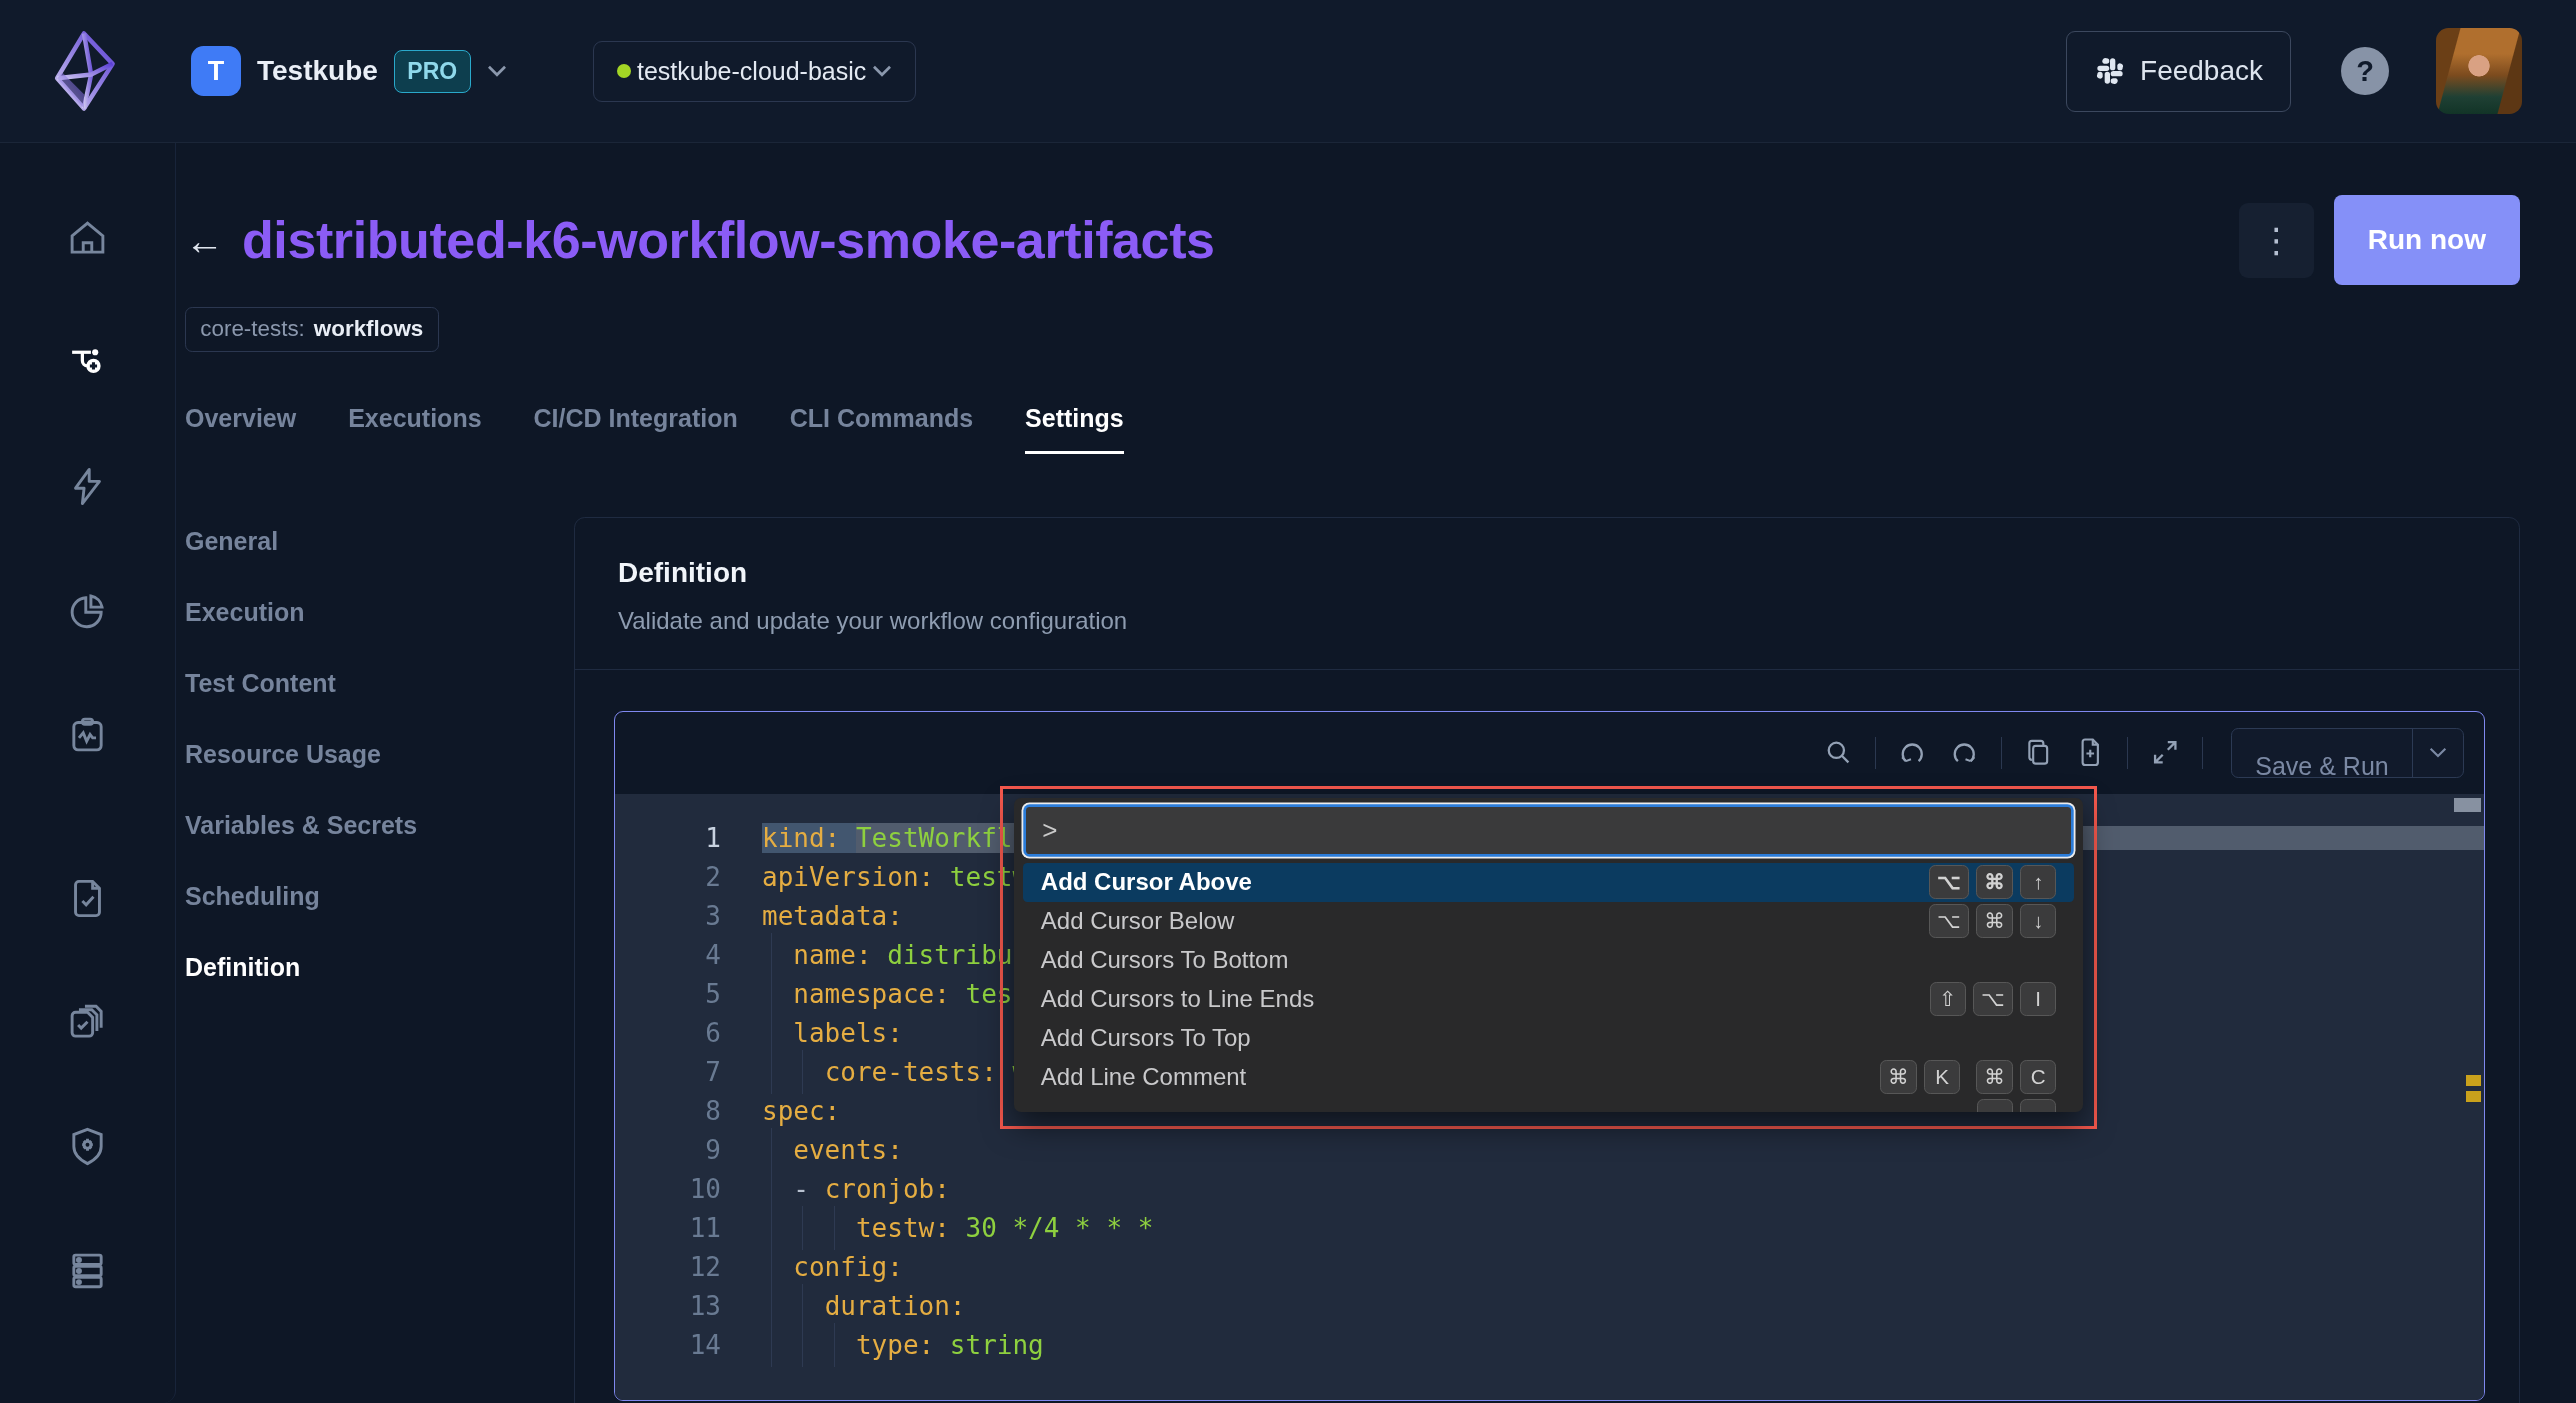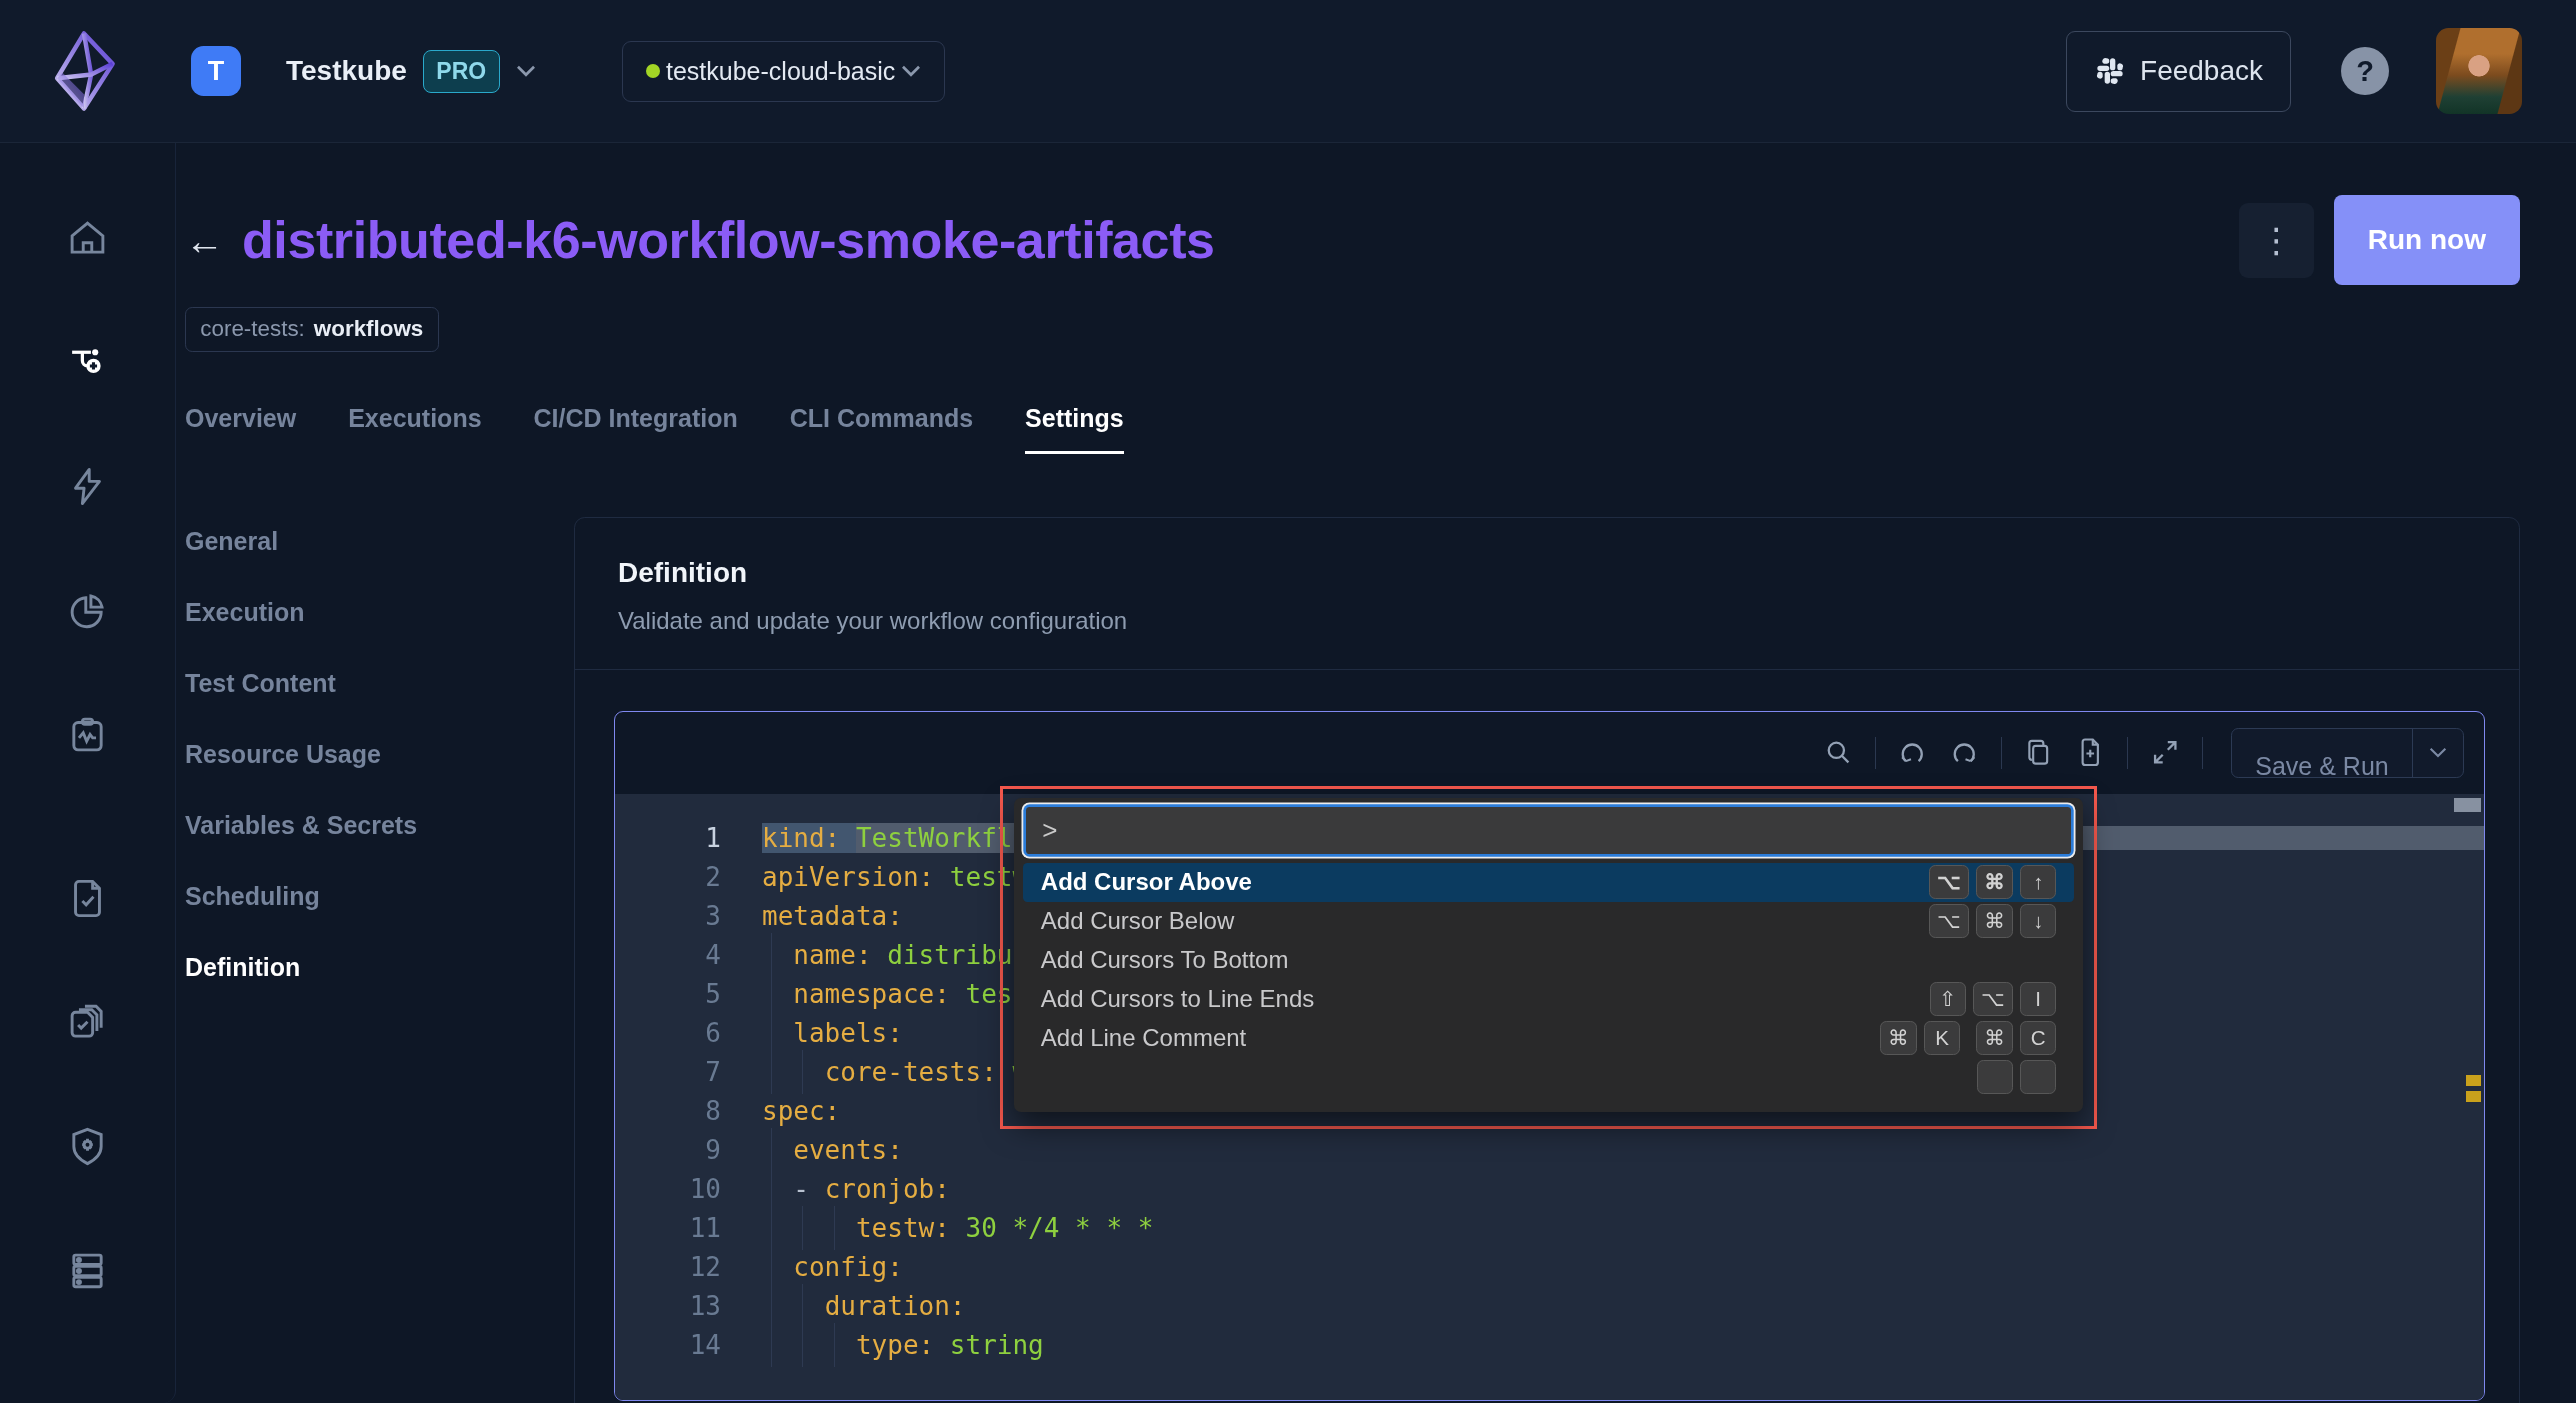--- a/index.html
+++ b/index.html
@@ -5,21 +5,21 @@
   html,body{margin:0;padding:0;background:#0b1220;}
   .app{position:relative;width:2576px;height:1404px;overflow:hidden;background:#0e1726;
        font-family:"Liberation Sans",sans-serif;color:#e7edf6;}
   
   .topbar{height:143px;display:flex;align-items:center;padding:0 54px 0 50px;
           border-bottom:0.9px solid #1b2638;background:#101a2b;box-sizing:border-box;}
   .logo{width:68px;height:90px;margin-right:73px;flex:none;}
   .org{display:flex;align-items:center;gap:16px;cursor:pointer;}
   .org-avatar{width:50px;height:50px;border-radius:12.5px;background:#3f7bf6;color:#fff;
               display:flex;align-items:center;justify-content:center;font-size:27px;font-weight:700;}
-  .org-name{font-size:28px;font-weight:600;color:#eaeff7;margin-left:29px;}
+  .org-name{font-size:28px;font-weight:600;color:#eaeff7;}
   .pro{height:41px;padding:0 12.5px;border-radius:8px;background:#0d3e4e;
        border:1.8px solid var(--pro-border,#2aa9cb);color:#8fd9eb;font-size:23px;font-weight:700;
        display:flex;align-items:center;}
   .chev{width:20px;height:12.5px;flex:none;}
   .env{margin-left:86px;height:59px;padding:0 23px;border:1.3px solid #2b3750;border-radius:9px;
        display:flex;align-items:center;gap:6px;cursor:pointer;}
   .env-dot{width:14.3px;height:14.3px;border-radius:50%;background:var(--env-dot,#a3d525);}
   .env-name{font-size:25px;color:#e3e9f2;}
   .tb-spacer{flex:1;}
   .feedback{height:79px;padding:0 27px;border:1.3px solid #3c485e;border-radius:9px;
@@ -466,20 +466,24 @@
                       <span>Add Cursors to Line Ends</span>
                       <div class="qkeys">
                         <div class="qgroup">
                           <div class="kcap">⇧</div>
                           <div class="kcap">⌥</div>
                           <div class="kcap">I</div>
                         </div>
                       </div>
                     </div>
                     <div class="qrow">
+                      <span>Add Cursors To Top</span>
+                      <div class="qkeys"></div>
+                    </div>
+                    <div class="qrow">
                       <span>Add Line Comment</span>
                       <div class="qkeys">
                         <div class="qgroup">
                           <div class="kcap">⌘</div>
                           <div class="kcap">K</div>
                         </div>
                         <div class="qgroup">
                           <div class="kcap">⌘</div>
                           <div class="kcap">C</div>
                         </div>

